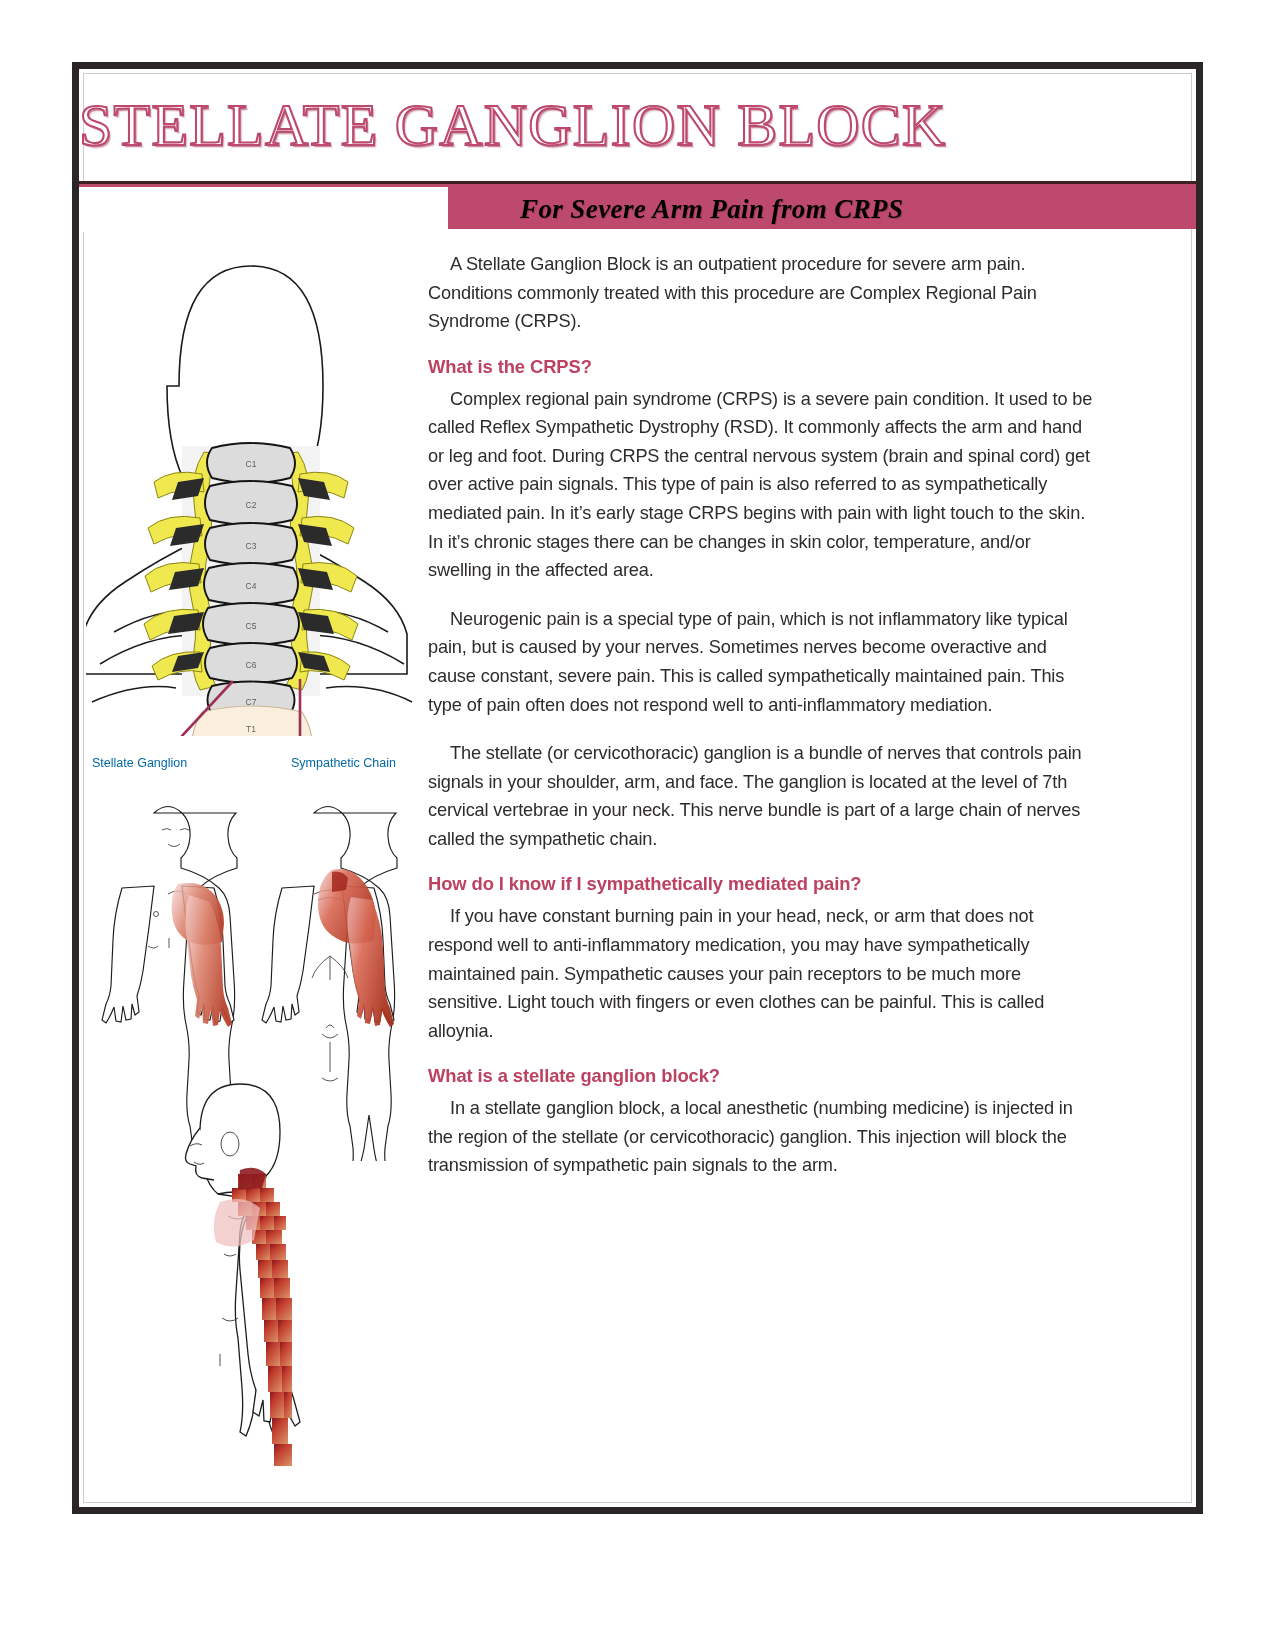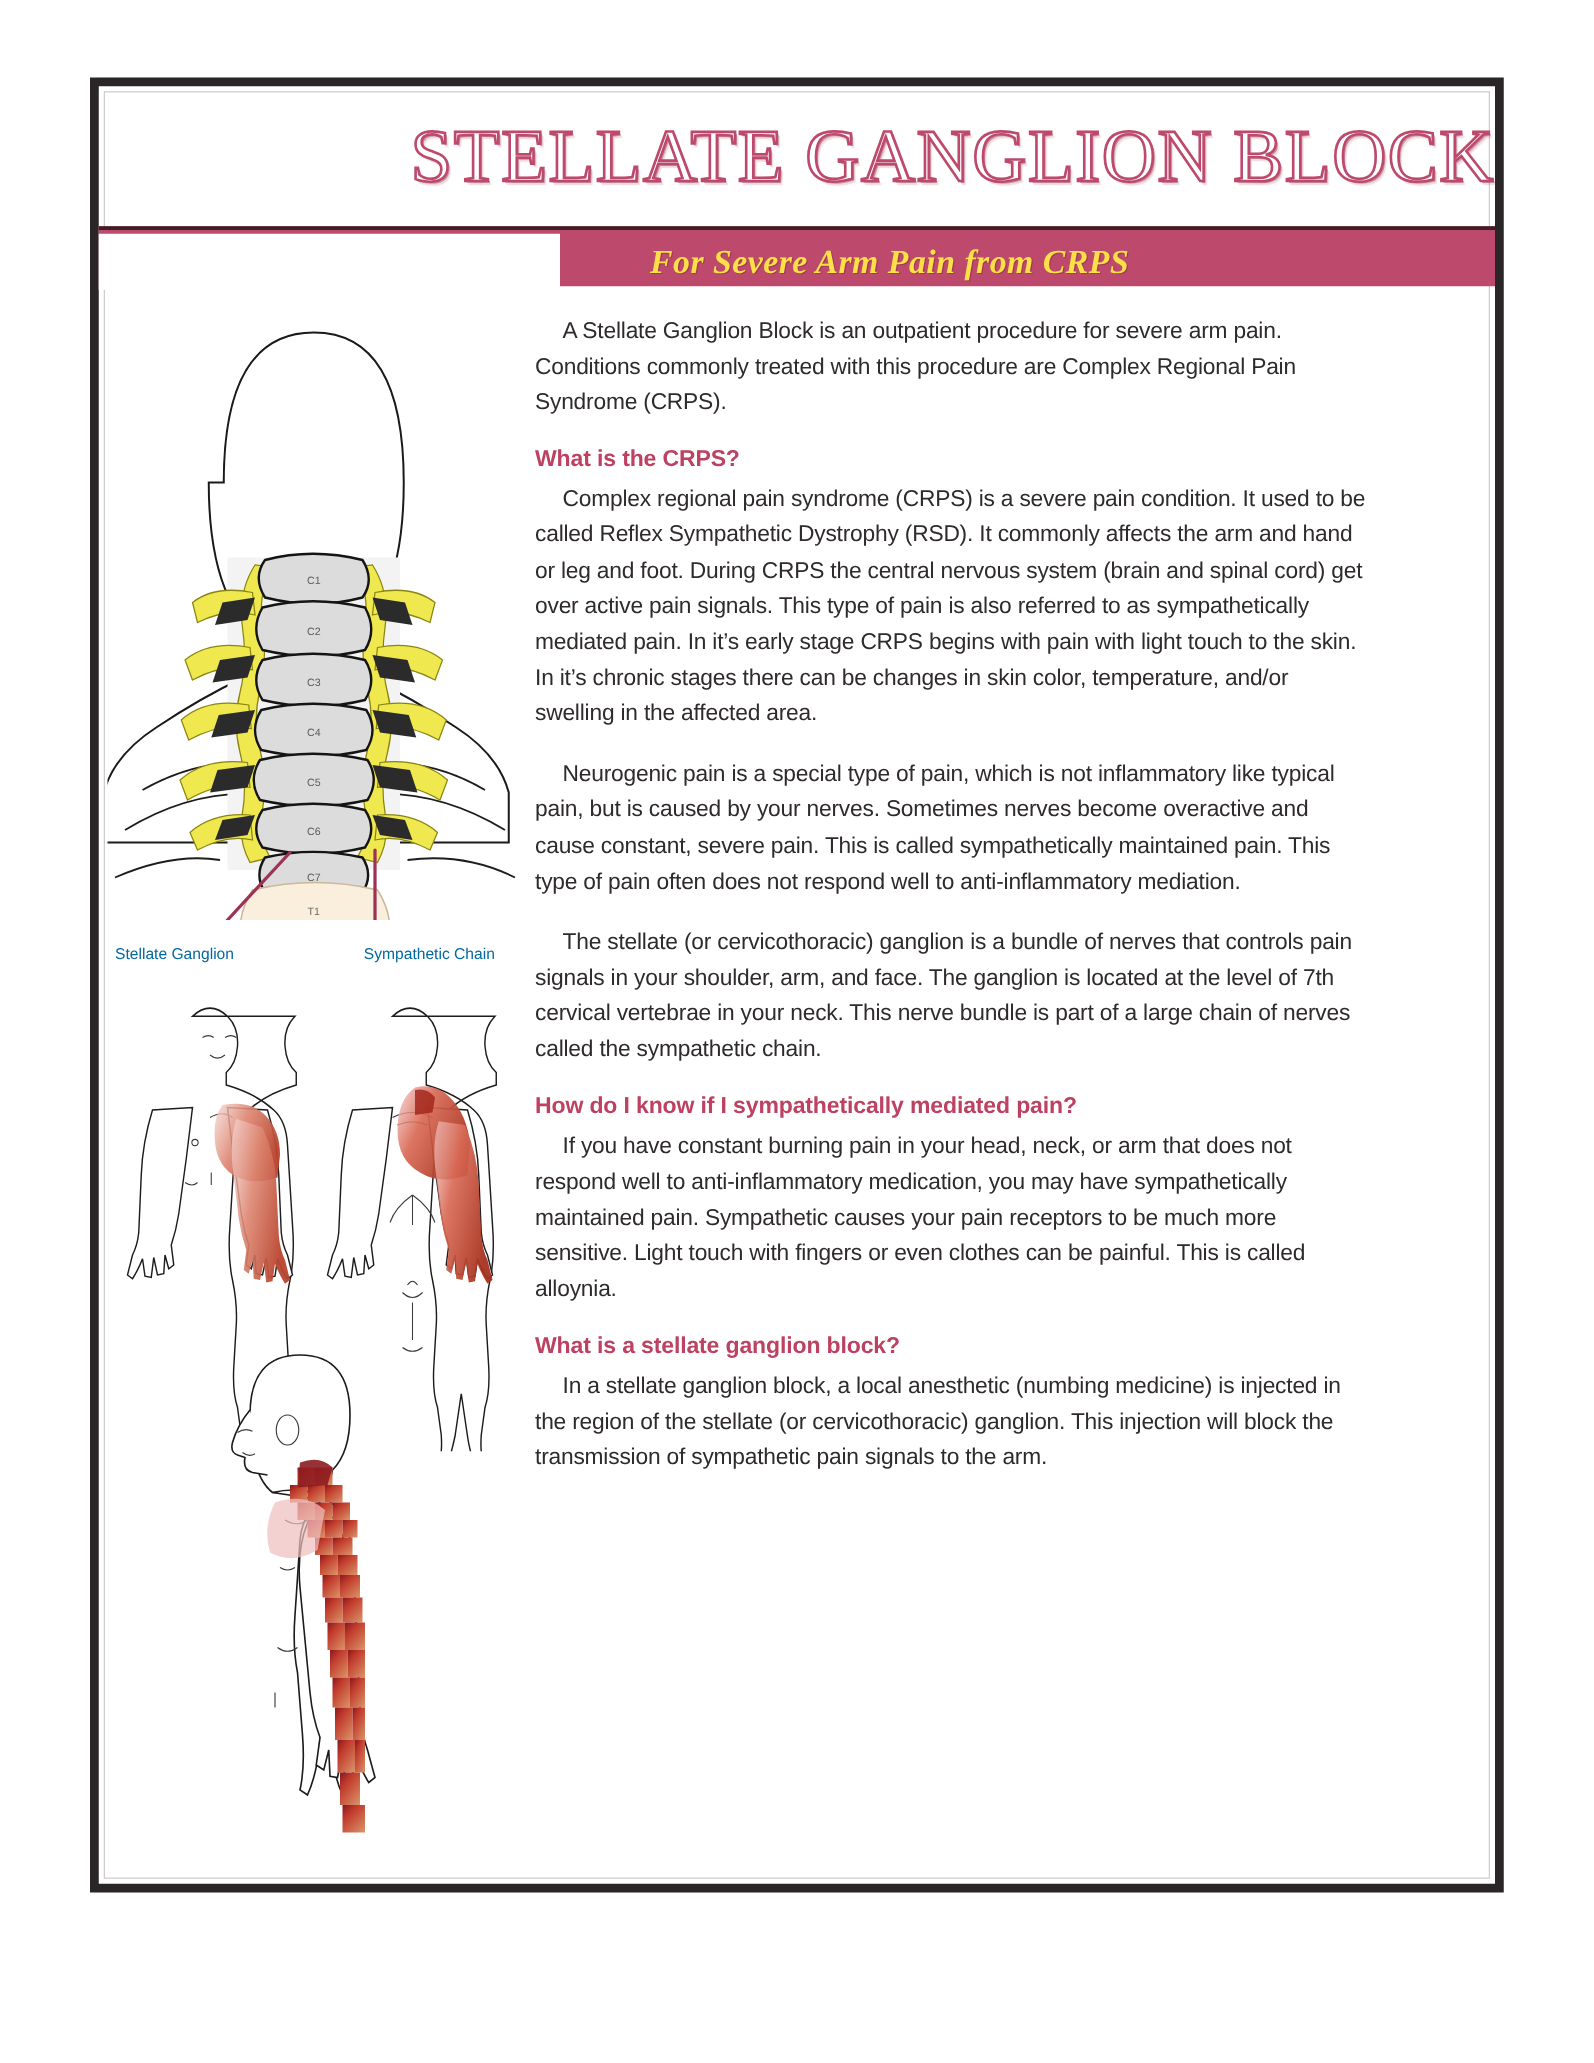--- a/index.html
+++ b/index.html
@@ -54,21 +54,21 @@
 
   
   .title-wrap {
     position: absolute;
     left: 79px;
     top: 69px;
     width: 1117px;
     height: 112px;
     display: flex;
     align-items: center;
-    justify-content: flex-end;
+    justify-content: flex-start;
   }
   .doc-title {
     font-family: "Liberation Serif", serif;
     font-size: 60px;
     letter-spacing: 1.2px;
     line-height: 1;
     color: #ffffff;
     -webkit-text-stroke: 2.1px #bd4a6d;
     text-shadow:
       1.6px 1.6px 0 rgba(150,46,78,0.42),
@@ -101,21 +101,21 @@
     left: 369px;
     top: 3px;
     width: 748px;
     height: 45px;
     display: flex;
     align-items: center;
     font-family: "Liberation Serif", serif;
     font-style: italic;
     font-weight: bold;
     font-size: 27px;
-    color: #fde047;
+    color: #000000;
     letter-spacing: 0.4px;
     text-shadow: 1px 1px 0 rgba(110,30,55,0.35);
     padding-left: 72px;
     box-sizing: border-box;
   }
 
   
   .left-col {
     position: absolute;
     left: 86px;

